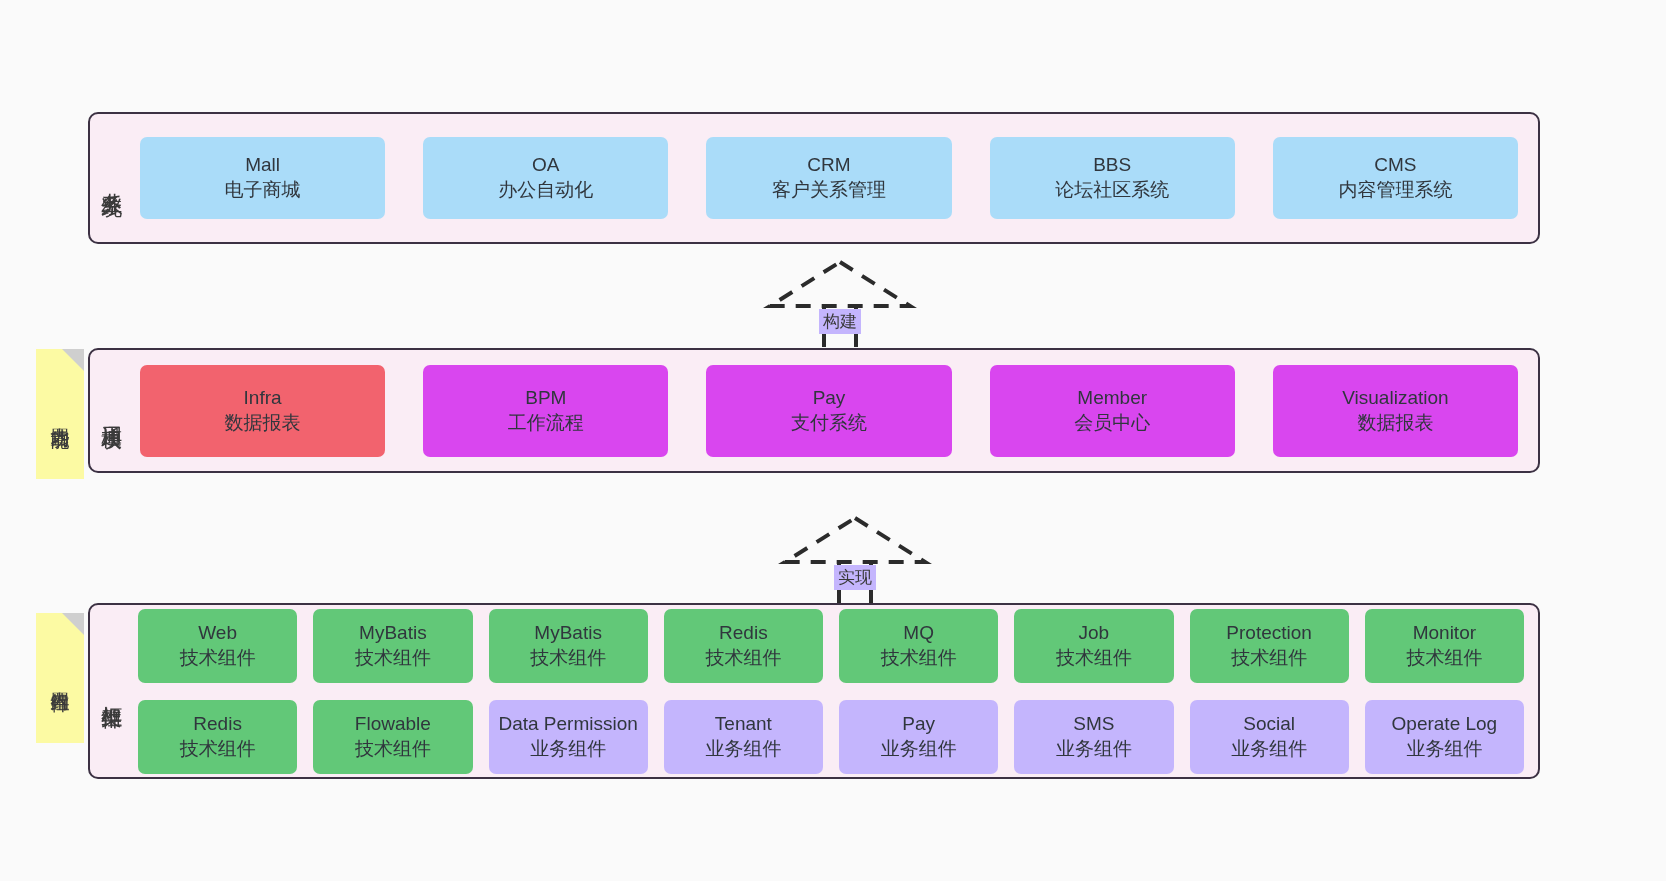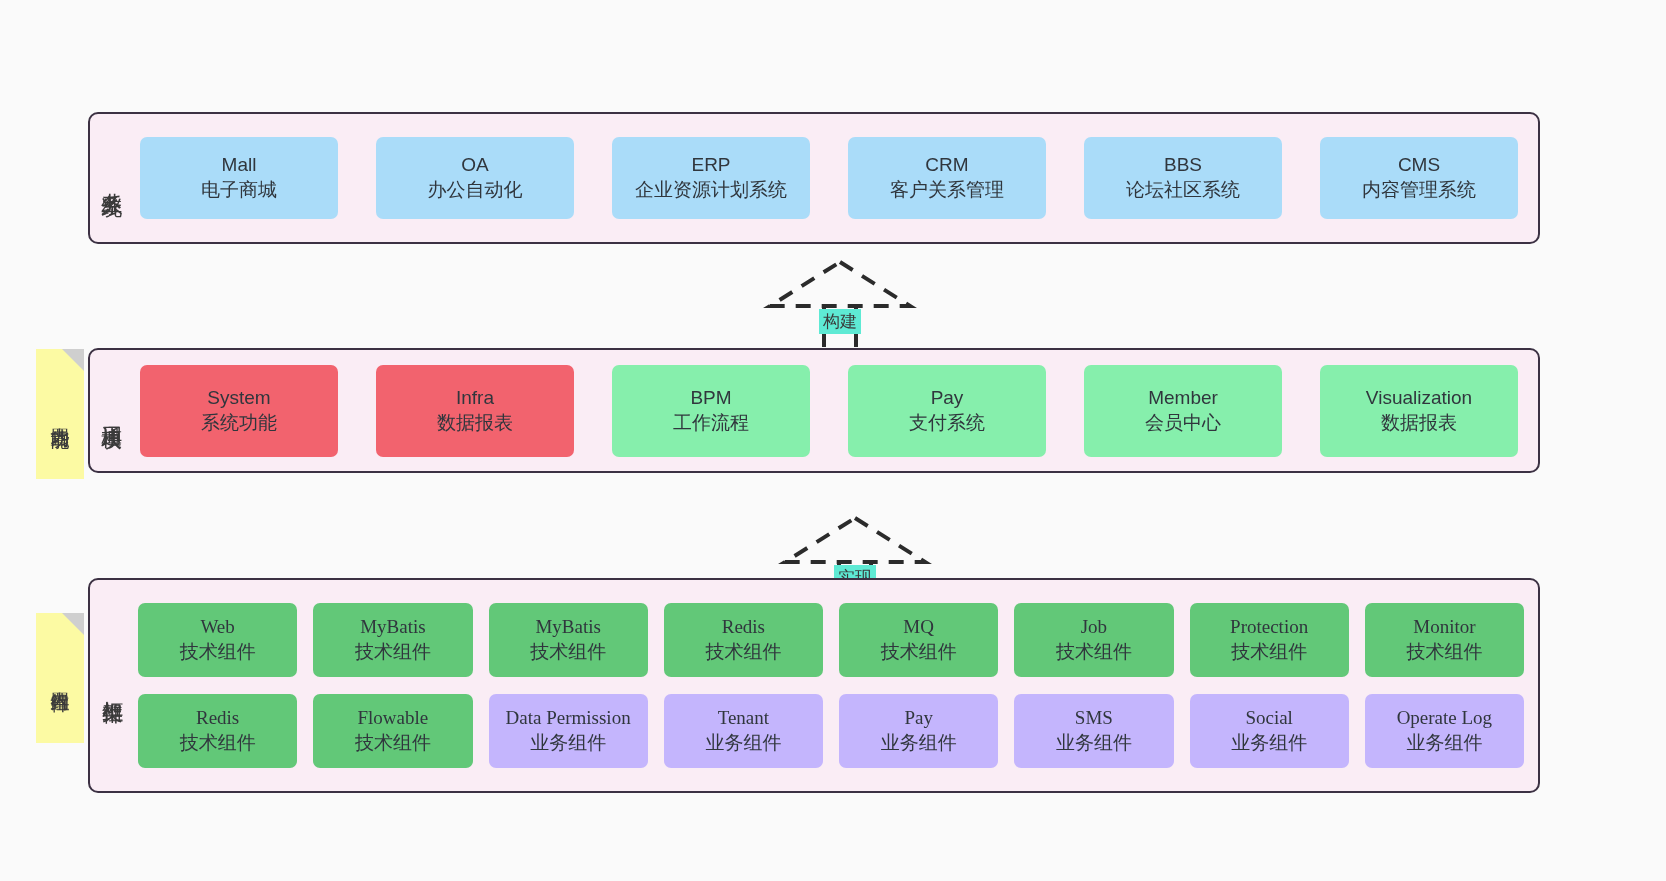--- a/index.html
+++ b/index.html
@@ -80,30 +80,30 @@
     color: #30363d;
     box-sizing: border-box;
     padding: 16px 4px;
   }
   .card .ln { display: block; white-space: nowrap; }
   .card .ln.wrap { white-space: normal; }
 
   .biz-row { gap: 38px; width: 100%; }
   .card.blue   { background: #aadcf9; height: 82px; }
   .card.red    { background: #f2636e; height: 92px; }
-  .card.pink   { background: #86efac; height: 92px; }
+  .card.pink   { background: #d946ef; height: 92px; }
   .card.green  { background: #62c878; height: 74px; }
   .card.lgreen { background: #c4b5fd; height: 74px; }
 
   
   #layer-business { left: 88px; top: 112px; width: 1452px; height: 132px; }
   #layer-business .layer-body { padding: 0 20px 0 6px; }
   #layer-common   { left: 88px; top: 348px; width: 1452px; height: 125px; }
   #layer-common .layer-body { padding: 0 20px 0 6px; }
-  #layer-framework{ left: 88px; top: 578px; width: 1452px; height: 215px; font-family: Liberation Serif, serif; }
+  #layer-framework{ left: 88px; top: 603px; width: 1452px; height: 176px; }
   #layer-framework .layer-body { padding: 12px 14px 12px 4px; }
 
   
   .note {
     position: absolute;
     width: 48px;
     background: #fcfaa3;
     color: #3a3a3a;
     font-size: 19px;
     line-height: 1.15;
@@ -131,21 +131,21 @@
     position: absolute;
     width: 160px;
     height: 92px;
   }
   .connector svg { display: block; overflow: visible; }
   .connector .conn-label {
     position: absolute;
     left: 50%;
     transform: translateX(-50%);
     bottom: 14px;
-    background: #5eead4;
+    background: #c4b5fd;
     padding: 1px 4px;
     font-size: 17px;
     color: #3a3a3a;
     white-space: nowrap;
     user-select: none;
   }
   #conn-build     { left: 760px; top: 256px; }
   #conn-implement { left: 775px; top: 512px; }
 </style>
 </head>
@@ -161,24 +161,20 @@
         <div class="card blue">
           <span class="ln">Mall</span>
           <span class="ln">电子商城</span>
         </div>
 
         <div class="card blue">
           <span class="ln">OA</span>
           <span class="ln">办公自动化</span>
         </div>
 
-        <div class="card blue">
-          <span class="ln">ERP</span>
-          <span class="ln">企业资源计划系统</span>
-        </div>
 
         <div class="card blue">
           <span class="ln">CRM</span>
           <span class="ln">客户关系管理</span>
         </div>
 
         <div class="card blue">
           <span class="ln">BBS</span>
           <span class="ln">论坛社区系统</span>
         </div>
@@ -198,24 +194,20 @@
       <path d="M64 50 L64 92 M96 50 L96 92" fill="none" stroke="#2b2b2b" stroke-width="4" stroke-dasharray="15 11"></path>
     </svg>
     <span class="conn-label">构建</span>
   </div>
 
   <div class="layer" id="layer-common">
     <div class="layer-title">通用模块</div>
     <div class="layer-body">
       <div class="row biz-row">
 
-        <div class="card red">
-          <span class="ln">System</span>
-          <span class="ln">系统功能</span>
-        </div>
 
         <div class="card red">
           <span class="ln">Infra</span>
           <span class="ln">数据报表</span>
         </div>
 
         <div class="card pink">
           <span class="ln">BPM</span>
           <span class="ln">工作流程</span>
         </div>

